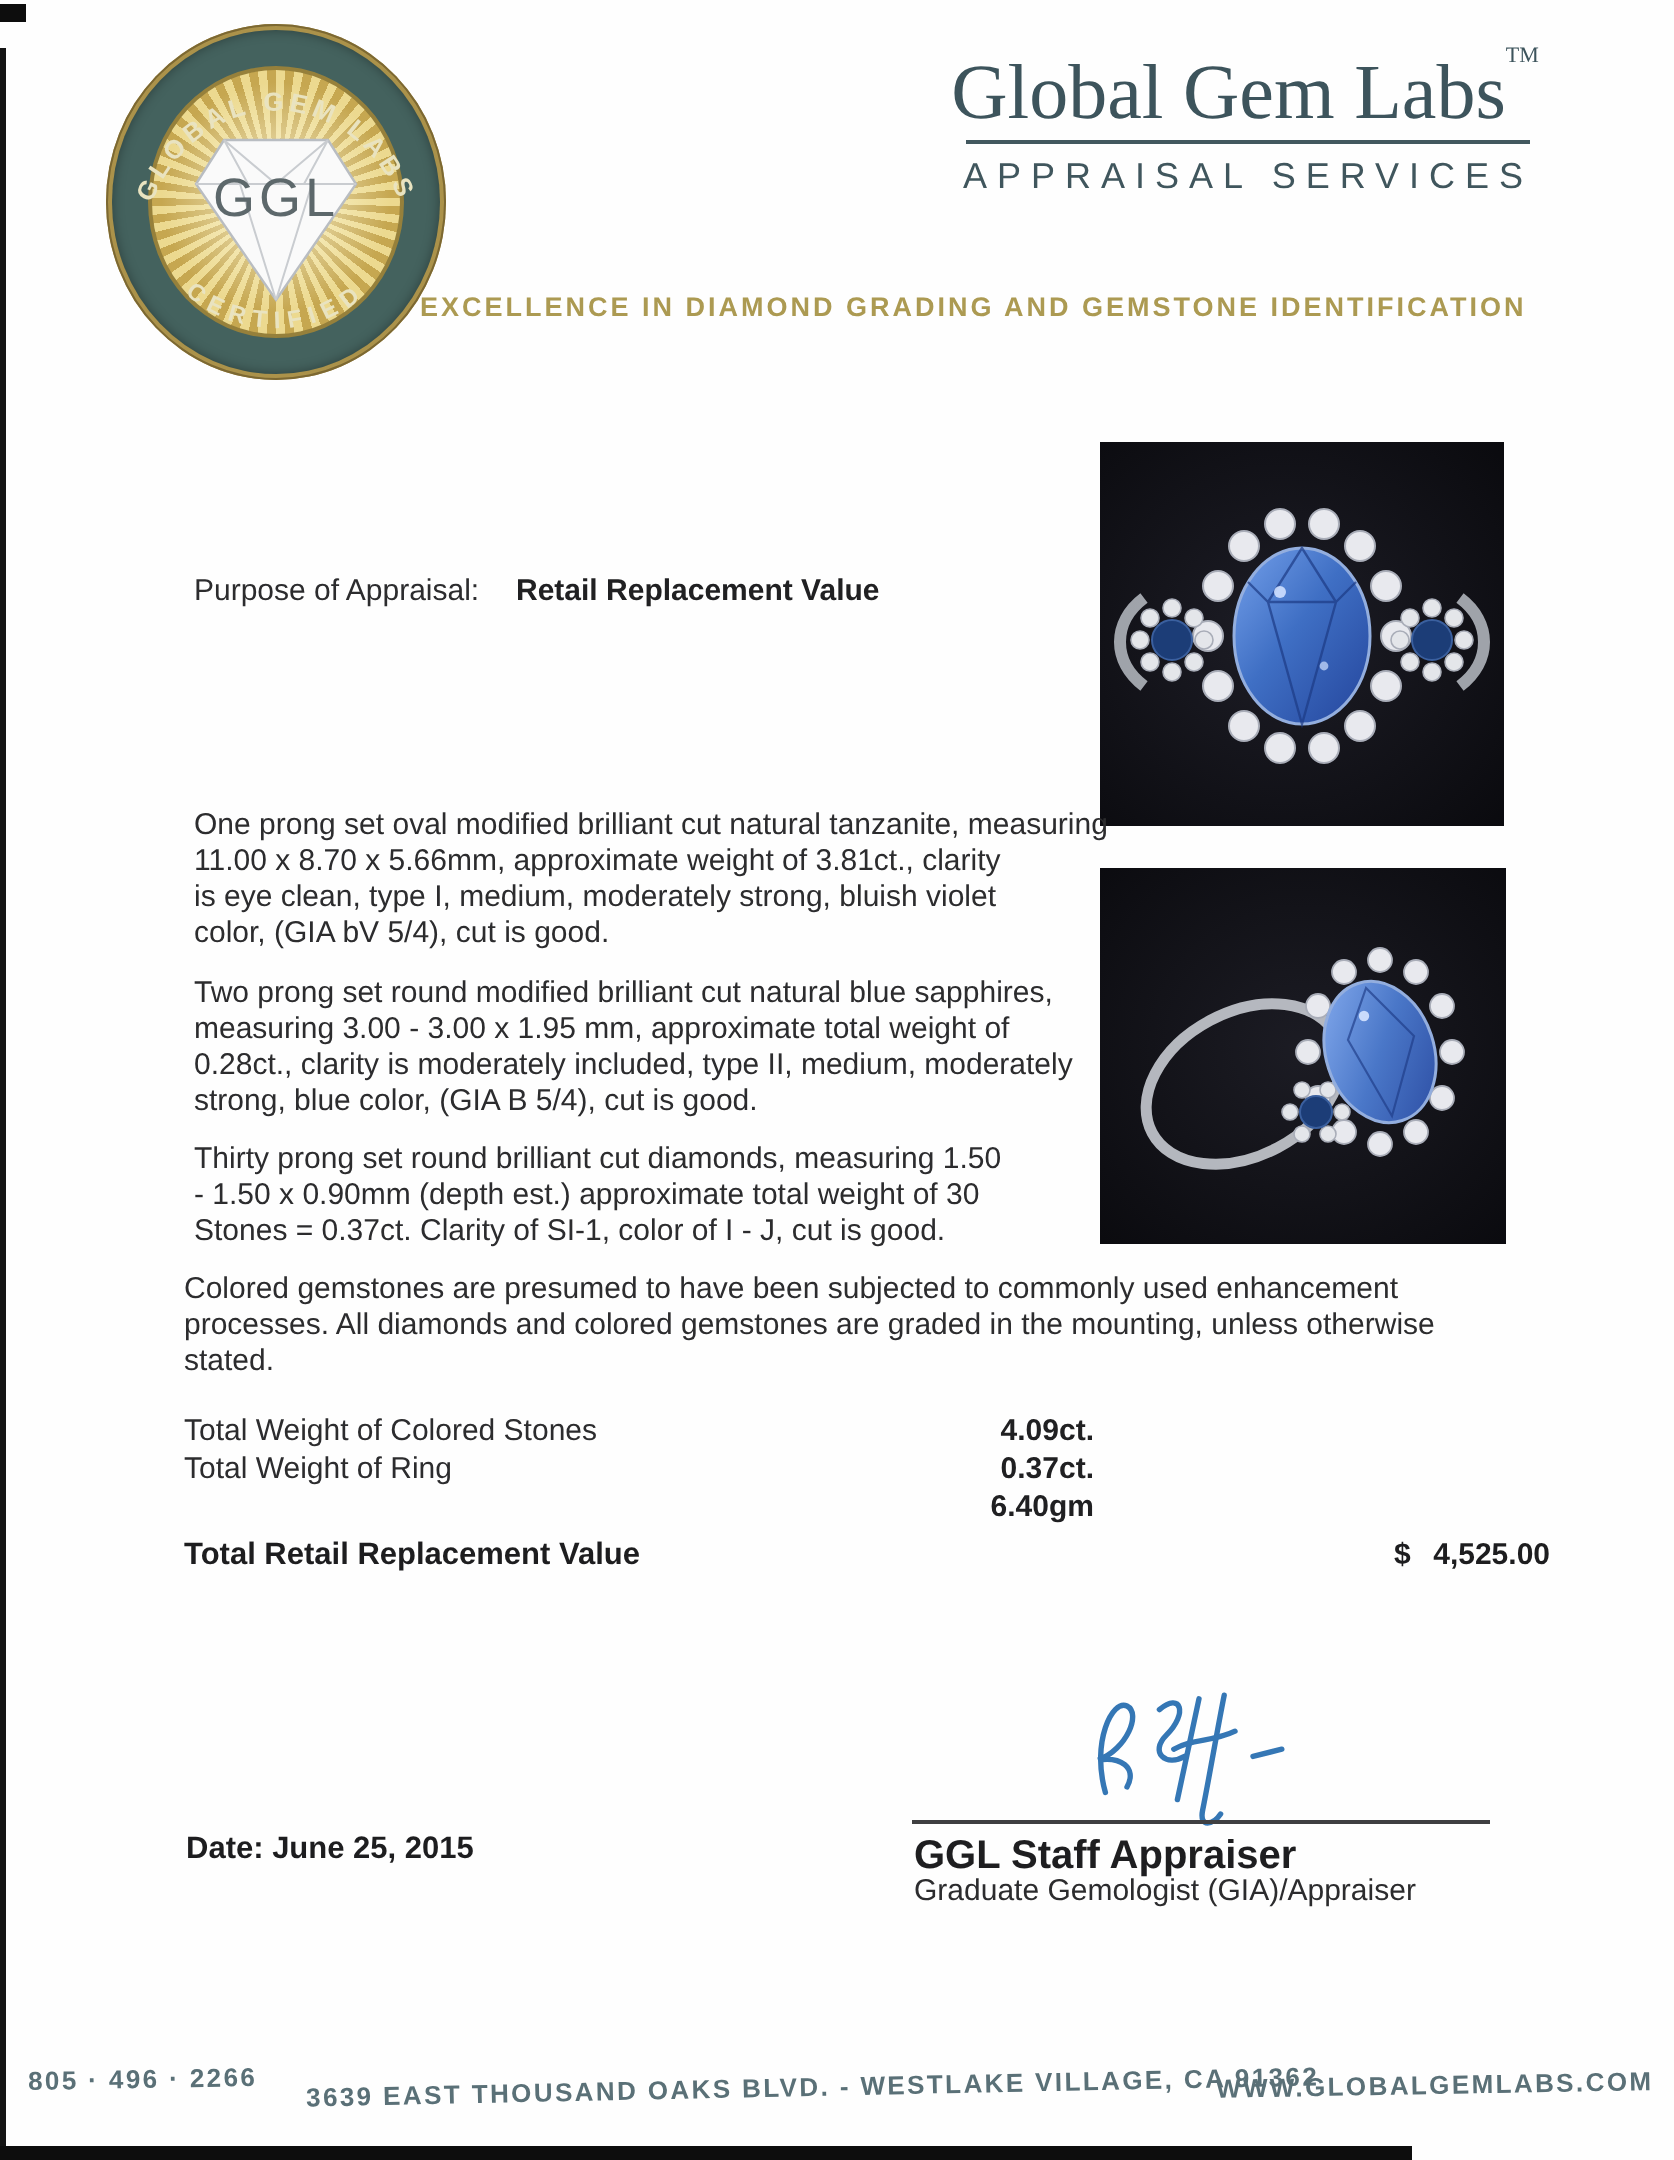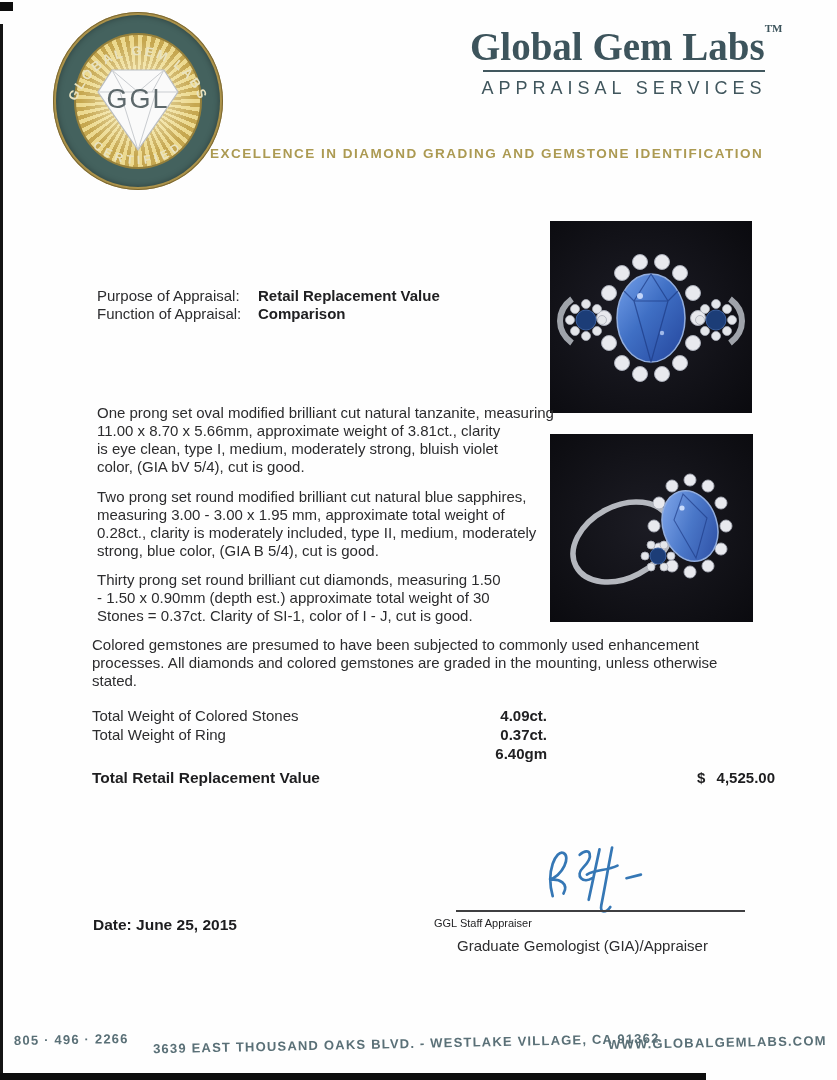--- a/index.html
+++ b/index.html
@@ -23,21 +23,21 @@
     box-shadow:inset 0 0 6px rgba(0,0,0,.35);}
   .seal-core{position:absolute;inset:21px;border-radius:50%;
     border:2px solid #96803b;background:#d8bf6e;
     background:
       radial-gradient(circle at 50% 48%, rgba(255,252,228,.85) 0%, rgba(255,252,228,0) 62%),
       repeating-conic-gradient(#ecd98f 0deg 4deg, #c6a750 4deg 8deg);}
   .seal-art{position:absolute;inset:0;}
 
   
   .brand{left:470px;top:22px;width:305px;text-align:center;
-    font-family:"Liberation Serif",serif;font-size:39px;color:#3d545c;white-space:nowrap;font-weight:bold;}
+    font-family:"Liberation Serif",serif;font-size:39px;color:#3d545c;white-space:nowrap;}
   .brand sup{font-size:11px;vertical-align:28px;letter-spacing:0;}
   .brand-rule{left:483px;top:70px;width:282px;height:2px;background:#42585f;}
   .brand-sub{left:478px;top:78px;width:292px;text-align:center;font-size:18px;
     letter-spacing:5px;color:#40565d;font-weight:500;white-space:nowrap;}
 
   .report-title{left:208px;top:105px;font-size:37px;font-weight:800;
     letter-spacing:7px;color:#3a5158;white-space:nowrap;}
   .report-tagline{left:210px;top:146px;font-size:13.5px;font-weight:700;
     letter-spacing:1.5px;color:#ac9a52;white-space:nowrap;}
 
@@ -62,21 +62,21 @@
   .totals-values{left:380px;top:706px;width:167px;text-align:right;
     line-height:19px;font-weight:700;color:#202022;}
   .grand-label{left:92px;top:769px;font-size:15.5px;font-weight:700;color:#1d1d1f;}
   .grand-currency{left:697px;top:769px;font-size:15px;font-weight:700;color:#1d1d1f;}
   .grand-value{left:640px;top:769px;width:135px;text-align:right;
     font-size:15px;font-weight:700;color:#1d1d1f;}
 
   
   .sig-script{left:515px;top:844px;}
   .sig-line{left:456px;top:910px;width:289px;height:2px;background:#3f3f41;}
-  .sig-name{left:434px;top:917px;font-size:11px;font-weight:400;color:#1e1e20;}
+  .sig-name{left:457px;top:917px;font-size:20px;font-weight:700;color:#1e1e20;}
   .sig-title{left:457px;top:937px;font-size:15px;color:#2c2c2e;}
   .date-line{left:93px;top:916px;font-size:15.5px;font-weight:700;color:#1d1d1f;}
 
   
   .footer-item{font-size:13px;font-weight:600;letter-spacing:1.2px;
     color:#5a7077;white-space:nowrap;}
   .f-phone{left:14px;top:1032px;transform:rotate(-1deg);}
   .f-address{left:153px;top:1036px;transform:rotate(-1.2deg);}
   .f-site{left:608px;top:1035px;transform:rotate(-1deg);}
 </style>
@@ -216,21 +216,20 @@
       </g>
       <circle cx="108" cy="122" r="8" fill="#1c3d77" stroke="#3a5f9e" stroke-width="1"></circle>
       <ellipse cx="140" cy="92" rx="27" ry="36" fill="url(#tz2)" stroke="#93aede" stroke-width="1.5" transform="rotate(-18 140 92)"></ellipse>
       <path d="M 133,60 L 124,86 L 146,124 L 157,84 Z" fill="none" stroke="#1d3a85" stroke-width="1.1" opacity="0.65"></path>
       <circle cx="132" cy="74" r="2.6" fill="#d6e4ff" opacity="0.9"></circle>
     </svg>
   </div>
 
   <div class="abs kv body-text">
     <div><span class="kv-label">Purpose of Appraisal:</span><span class="kv-value">Retail Replacement Value</span></div>
-    <div><span class="kv-label">Function of Appraisal:</span><span class="kv-value">Comparison</span></div>
   </div>
 
   <div class="abs p2 body-text pre">One prong set oval modified brilliant cut natural tanzanite, measuring
 11.00 x 8.70 x 5.66mm, approximate weight of 3.81ct., clarity
 is eye clean, type I, medium, moderately strong, bluish violet
 color, (GIA bV 5/4), cut is good.</div>
   <div class="abs p3 body-text pre">Two prong set round modified brilliant cut natural blue sapphires,
 measuring 3.00 - 3.00 x 1.95 mm, approximate total weight of
 0.28ct., clarity is moderately included, type II, medium, moderately
 strong, blue color, (GIA B 5/4), cut is good.</div>

